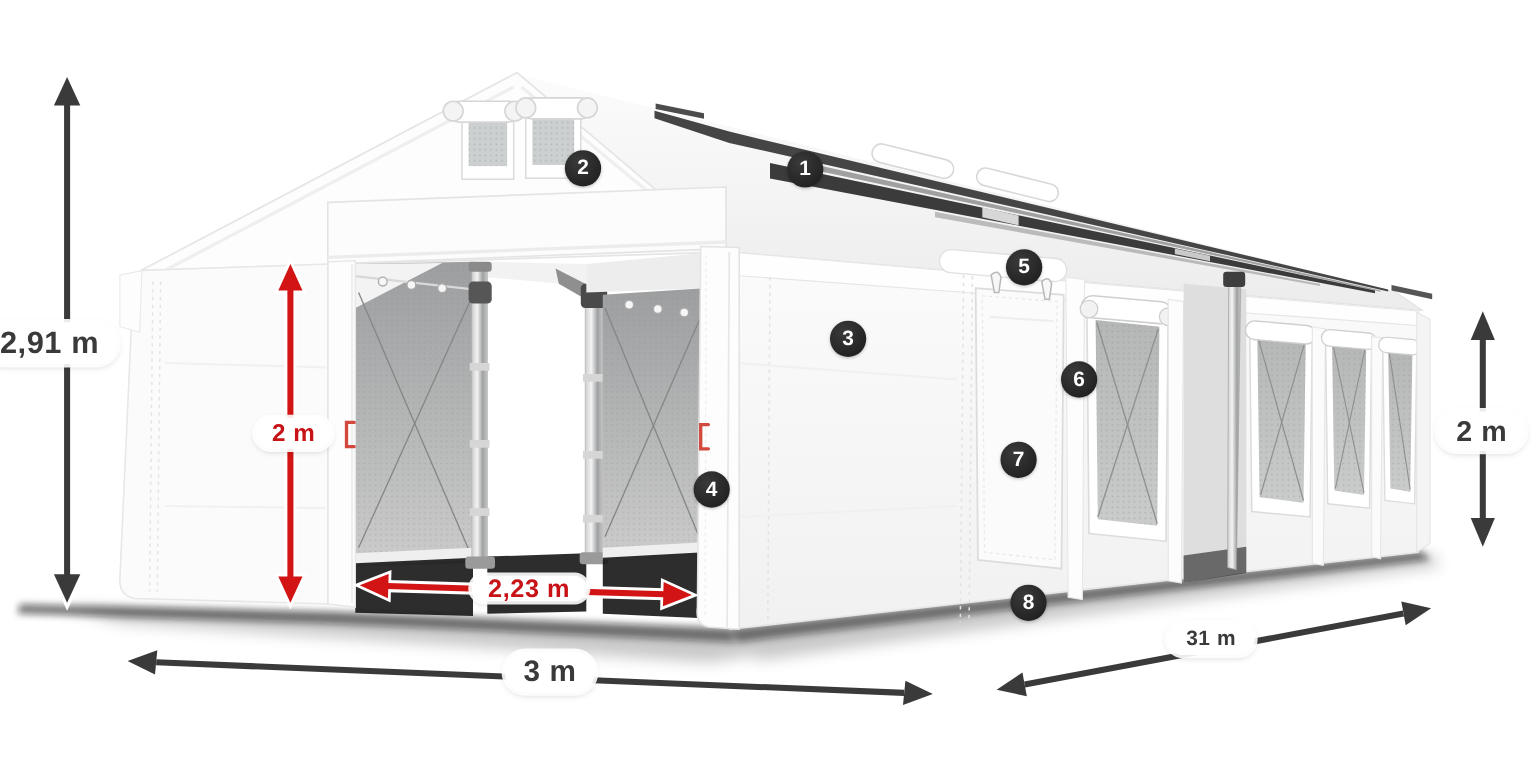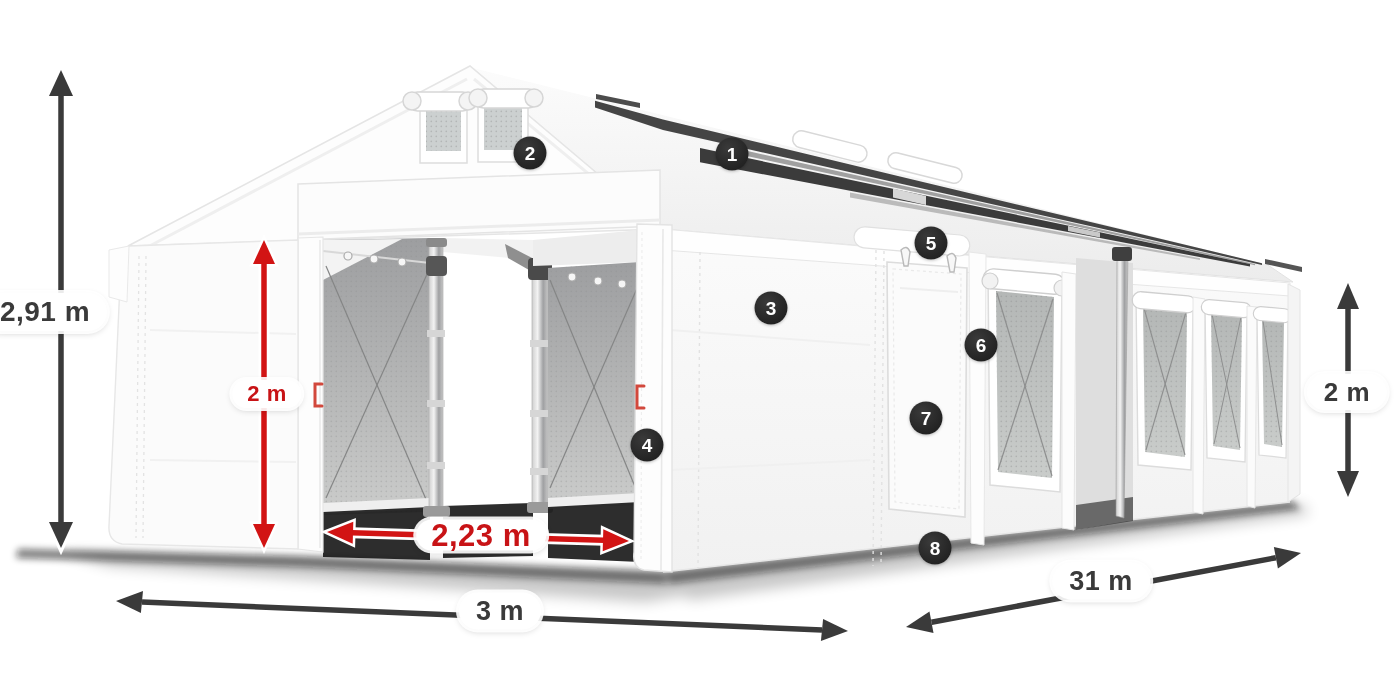--- a/index.html
+++ b/index.html
@@ -341,23 +341,23 @@
     <g stroke="#d21414" fill="#d21414">
       <line x1="352" y1="532.8" x2="604" y2="540.2" stroke-width="5.5"></line>
       <polygon points="327,532 352.7,543.8 353.3,521.8" stroke="none"></polygon>
           <polygon points="629,541 602.7,551.2 603.3,529.2" stroke="none"></polygon>
     </g>
   </g>
 </svg>
 
 <div class="pill" style="left:45px;top:312px;font-size:28px">2,91 m</div>
 <div class="pill red" style="left:267px;top:394px;font-size:22px;padding:3px 15px">2 m</div>
-<div class="pill red" style="left:481px;top:535px;font-size:31px;padding:0 15px">2,23 m</div>
+<div class="pill red" style="left:481px;top:535px;font-size:23px;padding:0 15px">2,23 m</div>
 <div class="pill" style="left:500px;top:611px;font-size:27px">3 m</div>
-<div class="pill" style="left:1101px;top:581px;font-size:27px">31 m</div>
+<div class="pill" style="left:1101px;top:581px;font-size:19px">31 m</div>
 <div class="pill" style="left:1347px;top:392px;font-size:26px">2 m</div>
 
 <div class="badge" style="left:732px;top:154px">1</div>
 <div class="badge" style="left:530px;top:153px">2</div>
 <div class="badge" style="left:771px;top:308px">3</div>
 <div class="badge" style="left:647px;top:445px">4</div>
 <div class="badge" style="left:931px;top:243px">5</div>
 <div class="badge" style="left:981px;top:345px">6</div>
 <div class="badge" style="left:926px;top:418px">7</div>
 <div class="badge" style="left:935px;top:548px">8</div>

